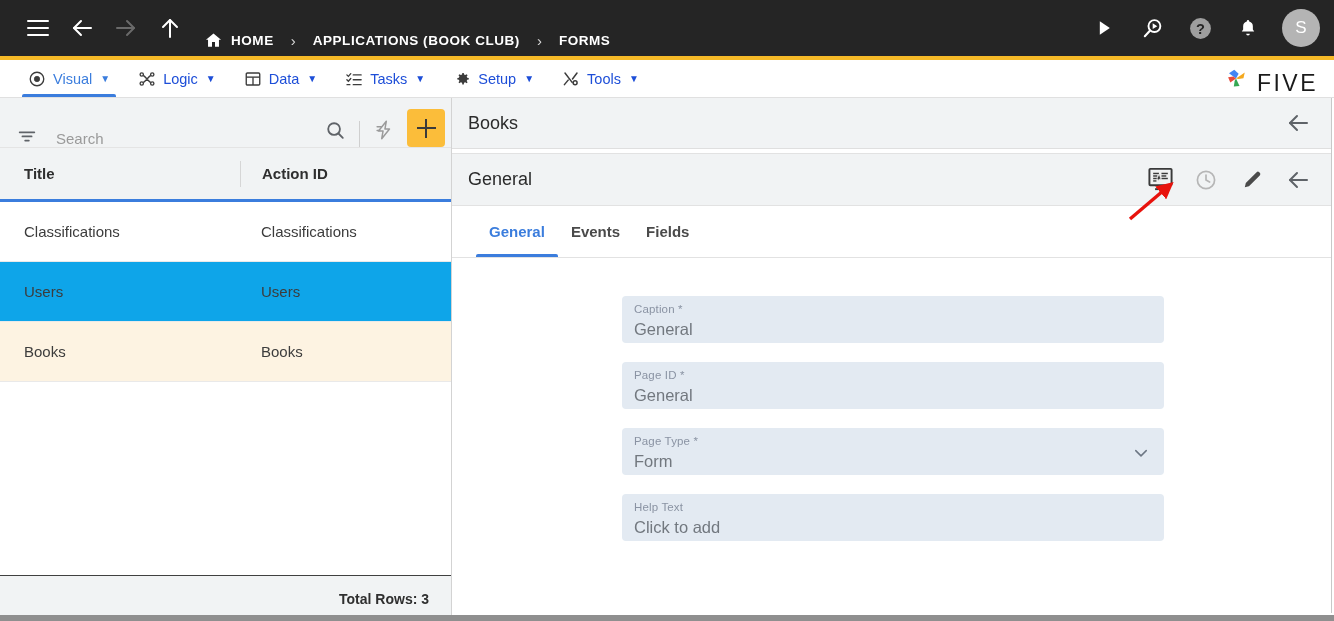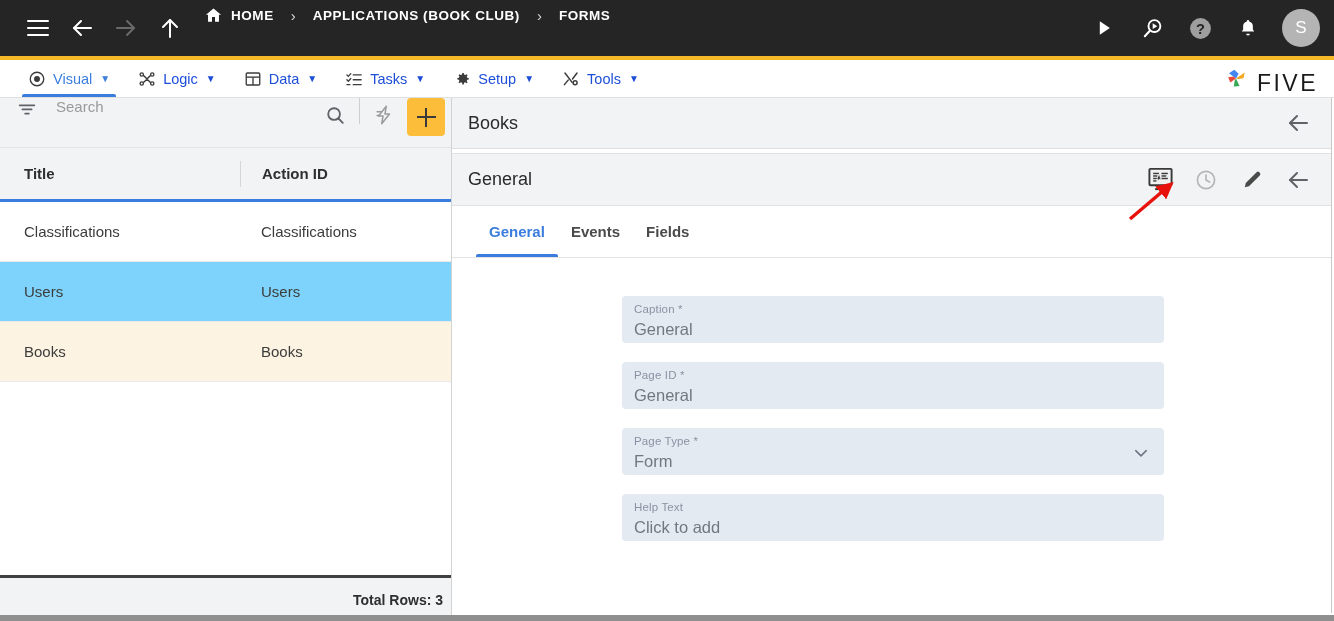--- a/index.html
+++ b/index.html
@@ -10,21 +10,21 @@
     overflow: hidden;
   }
   .app { position: relative; width: 1334px; height: 621px; display: flex; flex-direction: column; }
 
   
   .topbar {
     height: 56px; background: #252525;
     display: flex; align-items: center; flex: 0 0 56px;
     padding: 0 14px 0 16px;
   }
-  .topbar-left { display: flex; align-items: flex-start; }
+  .topbar-left { display: flex; align-items: flex-end; }
   .icon-btn {
     width: 44px; height: 44px; display: flex; align-items: center; justify-content: center;
     cursor: pointer; flex: 0 0 auto;
   }
   .hamburger { width: 22px; height: 16px; display: flex; flex-direction: column; justify-content: space-between; }
   .hamburger i { display: block; height: 2px; background: #ffffff; border-radius: 1px; }
 
   .arrow-ico { width: 24px; height: 24px; }
   .arrow-ico line, .arrow-ico polyline { stroke-width: 2; fill: none; stroke-linecap: round; stroke-linejoin: round; }
 
@@ -69,21 +69,21 @@
   
   .body { flex: 1 1 auto; display: flex; min-height: 0; background: #ffffff; }
 
   
   .sidebar {
     width: 452px; flex: 0 0 452px; display: flex; flex-direction: column;
     border-right: 1px solid #d3d3d3; background: #ffffff; min-height: 0;
   }
   .search-row {
     height: 50px; flex: 0 0 50px; background: #f1f3f4;
-    display: flex; align-items: flex-start; padding: 0 6px 0 12px;
+    display: flex; align-items: flex-end; padding: 0 6px 0 12px;
     border-bottom: 1px solid #e4e4e4;
   }
   .filter-ico { width: 30px; display: flex; align-items: center; justify-content: center; cursor: pointer; }
   .search-input {
     flex: 1 1 auto; border: none; background: transparent; outline: none;
     font-size: 15px; color: #3c3c3c; padding-left: 14px;
     font-family: "Liberation Sans", sans-serif;
   }
   .search-input::placeholder { color: #9a9a9a; }
   .srch-ico-btn { width: 34px; height: 34px; display: flex; align-items: center; justify-content: center; cursor: pointer; }
@@ -104,29 +104,29 @@
   }
   .th {
     font-size: 15px; font-weight: bold; color: #2f2f2f; display: flex; align-items: center; height: 100%;
     cursor: pointer;
   }
   .th.c1 { width: 240px; padding-left: 24px; }
   .th.c2 { flex: 1; padding-left: 21px; border-left: 1px solid #d6d6d6; height: 26px; align-items: center; }
 
   .tbl-body { flex: 1 1 auto; overflow: hidden; background: #ffffff; }
   .row { height: 60px; display: flex; align-items: center; border-bottom: 1px solid #e9e9e9; cursor: pointer; }
-  .row.alt { background: #7dd3fc; align-items: center; }
+  .row.alt { background: #0ea5e9; align-items: center; }
   .row.sel { background: #fdf3e2; }
   .td { font-size: 15px; color: #3c3c3c; }
   .td.c1 { width: 240px; padding-left: 24px; }
   .td.c2 { flex: 1; padding-left: 21px; }
 
   .sb-footer {
-    height: 46px; flex: 0 0 46px; background: #f1f3f4; border-top: 3px solid #404040;
-    display: flex; align-items: center; justify-content: flex-end; padding-right: 8px; text-align: center;
+    height: 46px; flex: 0 0 46px; background: #f1f3f4; border-top: 1px solid #404040;
+    display: flex; align-items: center; justify-content: flex-end; padding-right: 22px; text-align: center;
   }
   .total-rows { font-size: 14px; font-weight: bold; color: #2f2f2f; }
 
   
   .main { flex: 1 1 auto; display: flex; flex-direction: column; min-width: 0; background: #ffffff; }
   .pane-hdr {
     height: 51px; flex: 0 0 51px; background: #f1f3f4; border-bottom: 1px solid #dfdfdf;
     display: flex; align-items: center; padding: 0 14px 0 16px;
   }
   .pane-title { font-size: 18px; color: #2b2b2b; }

